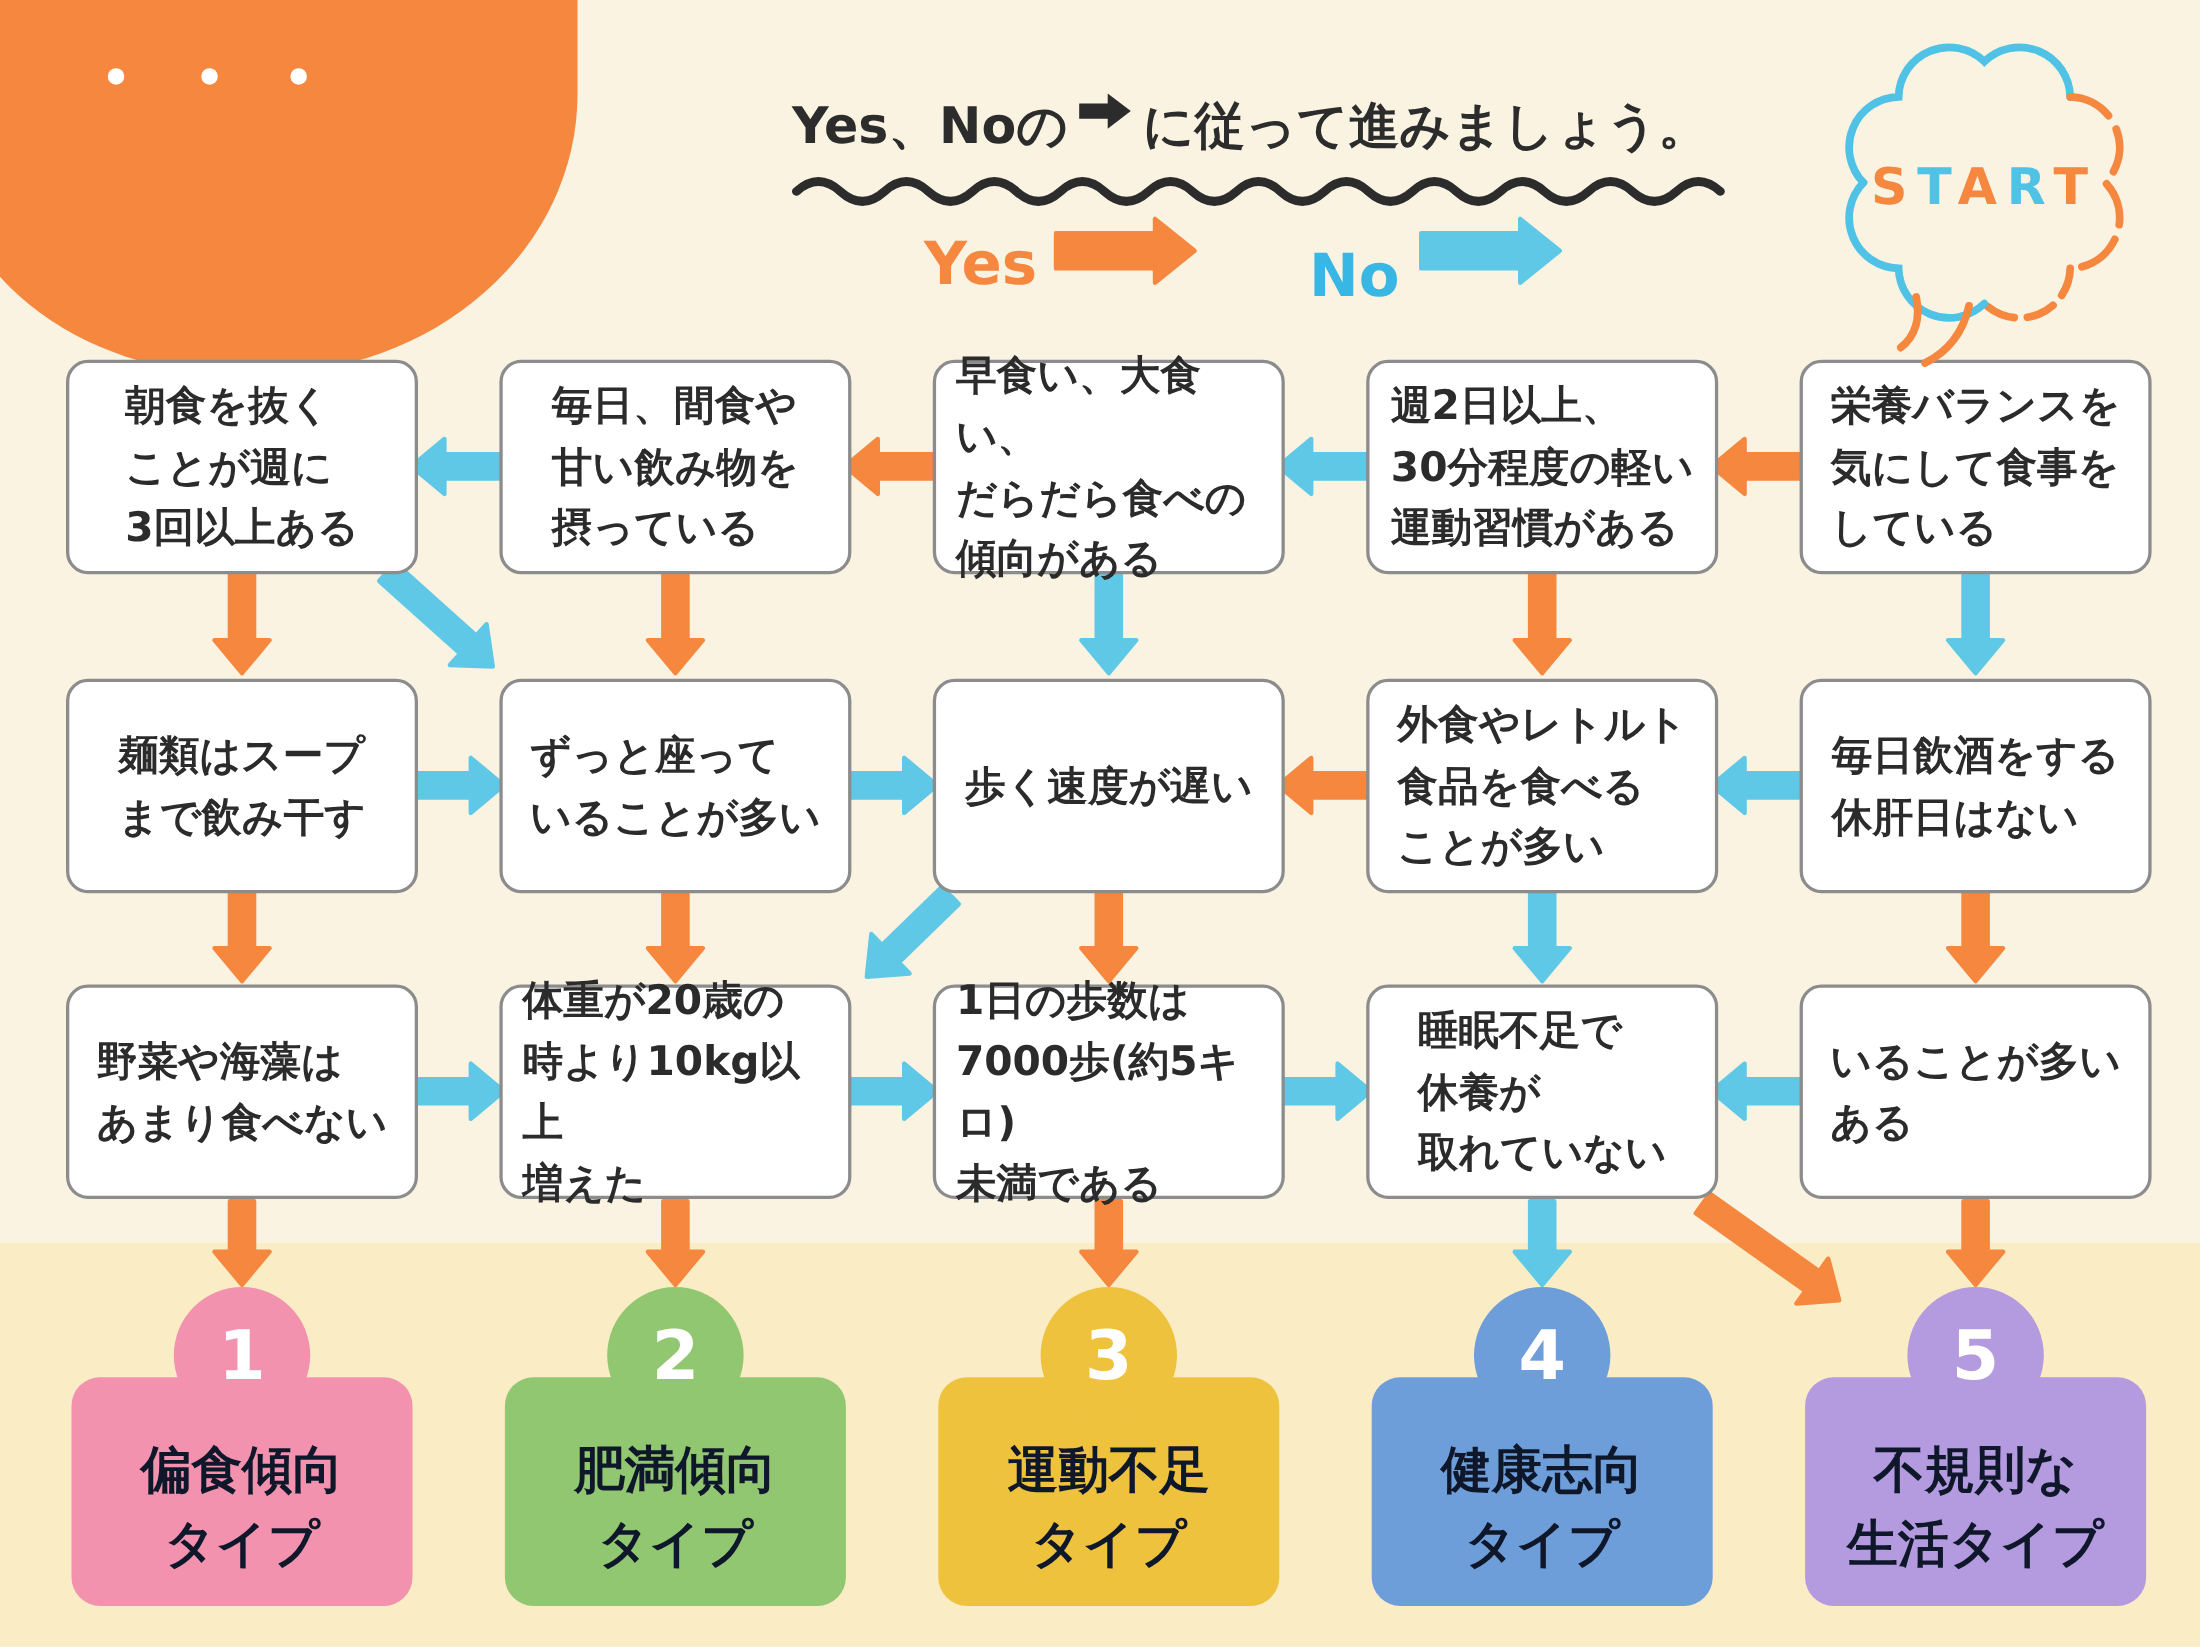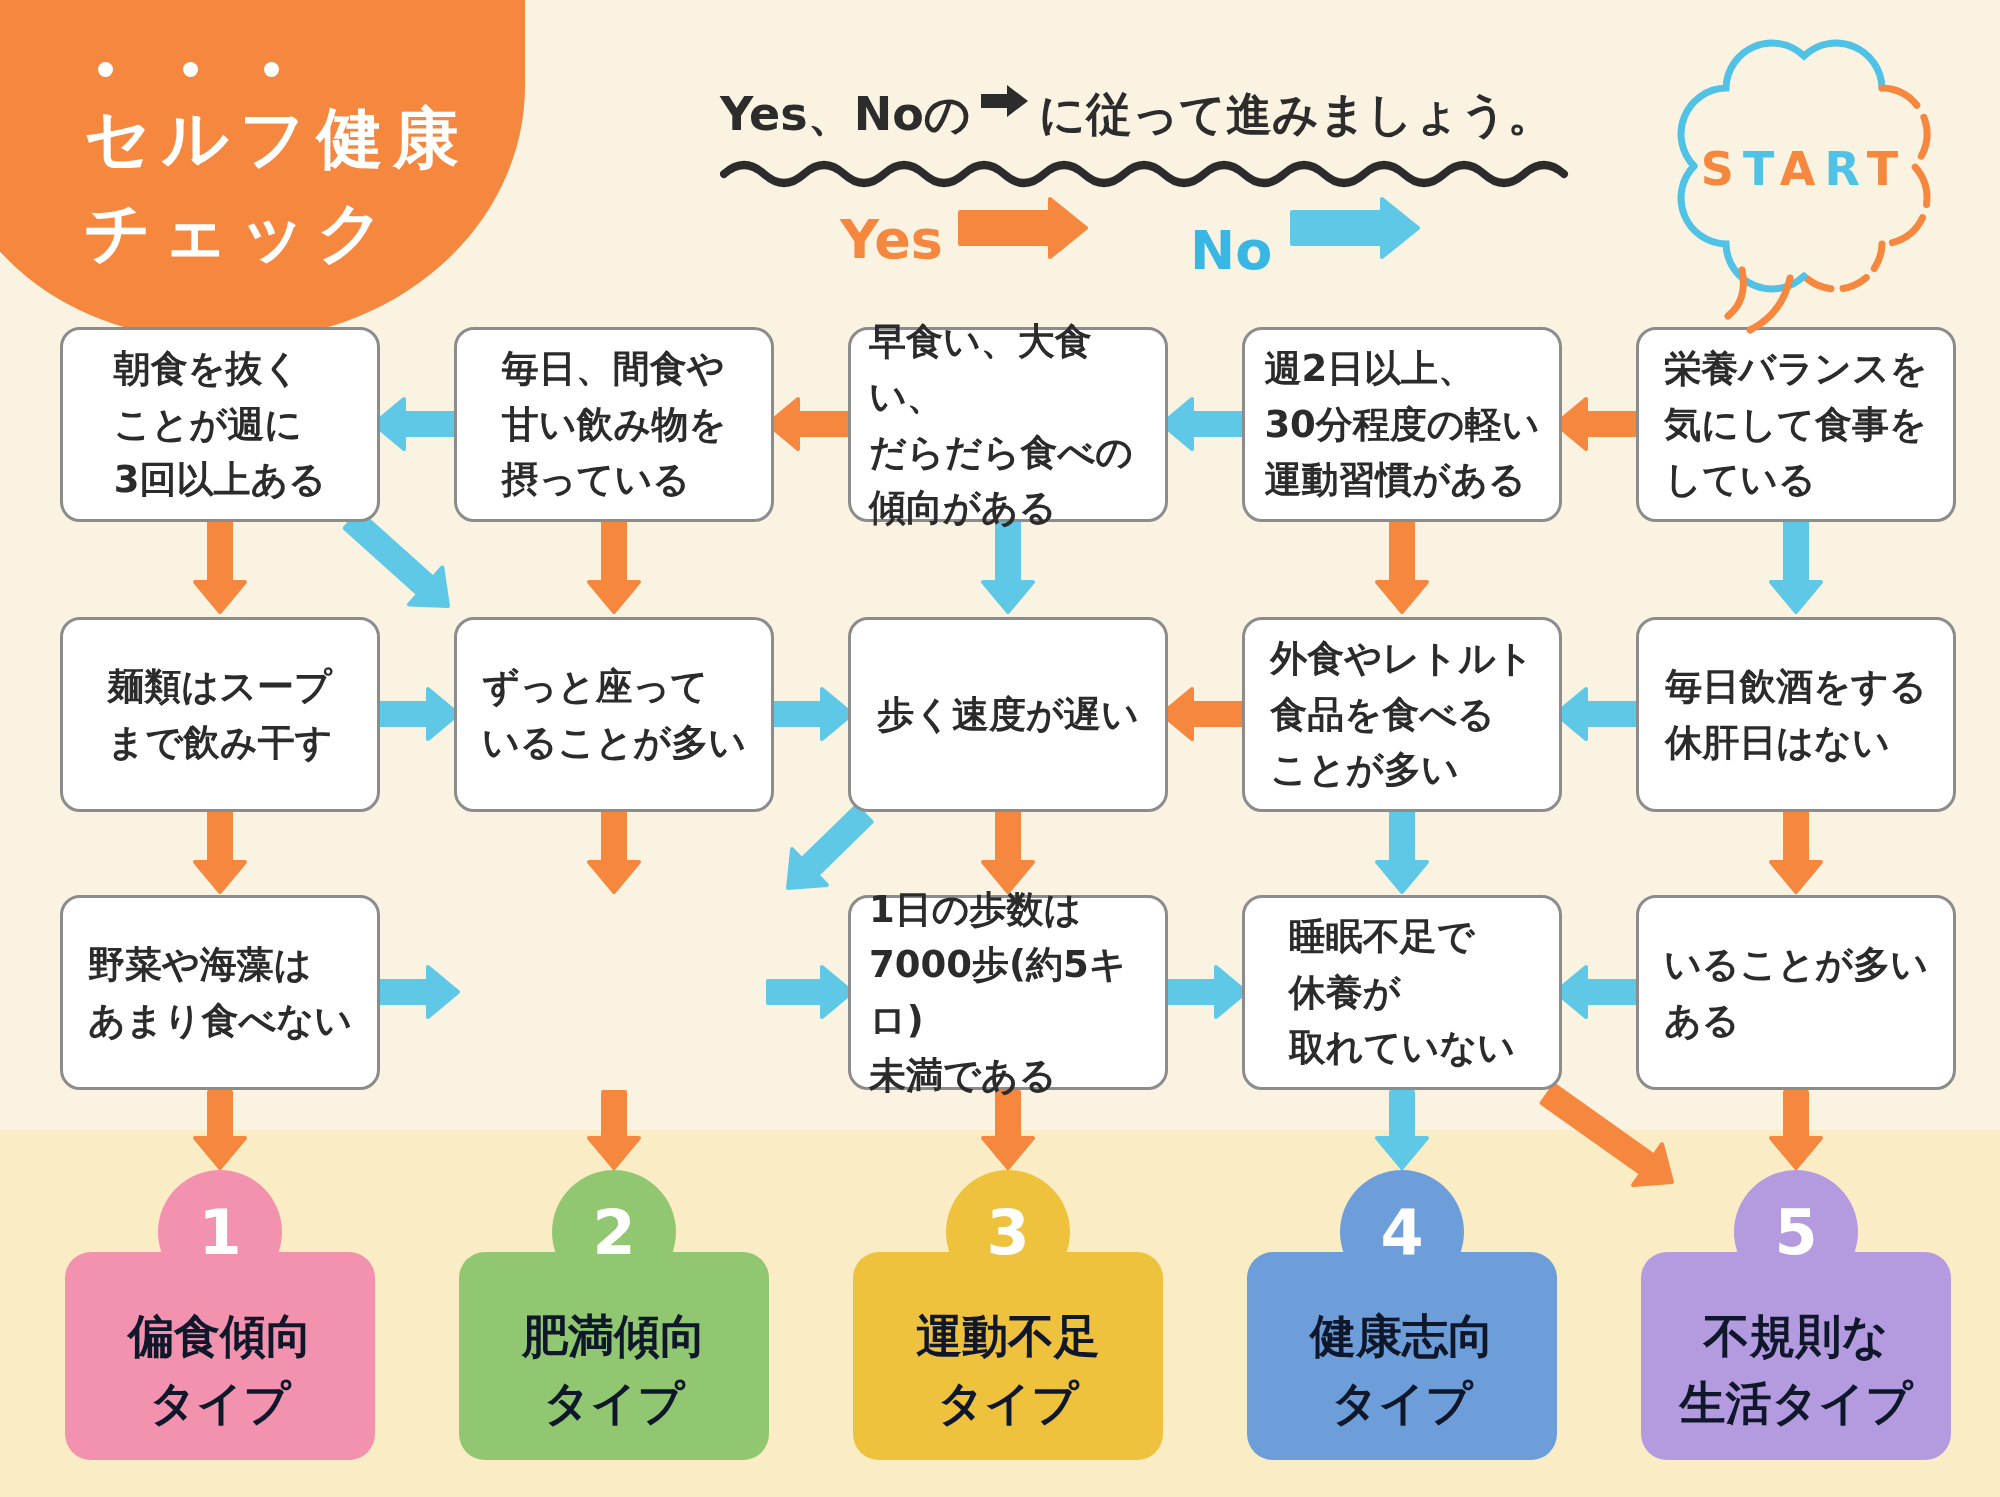--- a/index.html
+++ b/index.html
@@ -65,22 +65,20 @@
 <body>
 
 <div class="stage">
 
   <div class="band"></div>
   <div class="blob"></div>
 
   <span class="dot" style="left:98px;top:62px"></span>
   <span class="dot" style="left:183px;top:62px"></span>
   <span class="dot" style="left:264px;top:62px"></span>
-  <h1 class="title">セルフ健康
-チェック</h1>
 
   <div class="instruction">
     <span>Yes、Noの</span>
     <svg width="48" height="34" viewBox="0 0 48 34">
         <polygon points="0,10 26,10 26,1 47,17 26,33 26,24 0,24" fill="#2C2C2C"></polygon>
       </svg>
     <span>に従って進みましょう。</span>
   </div>
   <svg class="wavy" width="860" height="36" viewBox="0 0 860 36">
     <path d="M4,22 Q24,4 44,22 T84,22 T124,22 T164,22 T204,22 T244,22 T284,22 T324,22 T364,22 T404,22 T444,22 T484,22 T524,22 T564,22 T604,22 T644,22 T684,22 T724,22 T764,22 T804,22 T844,22" fill="none" stroke="#2C2C2C" stroke-width="8" stroke-linecap="round"></path>
@@ -180,20 +178,25 @@
     </div>
   <div class="qbox r2 c5">
       <span class="qtext">毎日飲酒をする
 休肝日はない</span>
     </div>
 
   <div class="qbox r3 c1">
       <span class="qtext">野菜や海藻は
 あまり食べない</span>
     </div>
+  <div class="qbox r3 c2">
+      <span class="qtext">体重が20歳の
+時より10kg以上
+増えた</span>
+    </div>
   <div class="qbox r3 c3">
       <span class="qtext">1日の歩数は
 7000歩(約5キロ)
 未満である</span>
     </div>
   <div class="qbox r3 c4">
       <span class="qtext">睡眠不足で
 休養が
 取れていない</span>
     </div>

